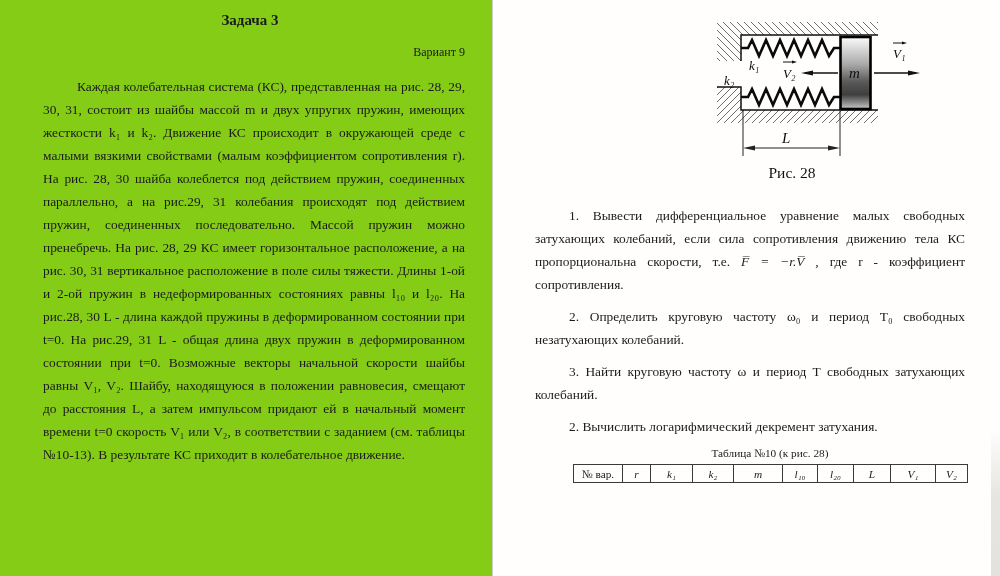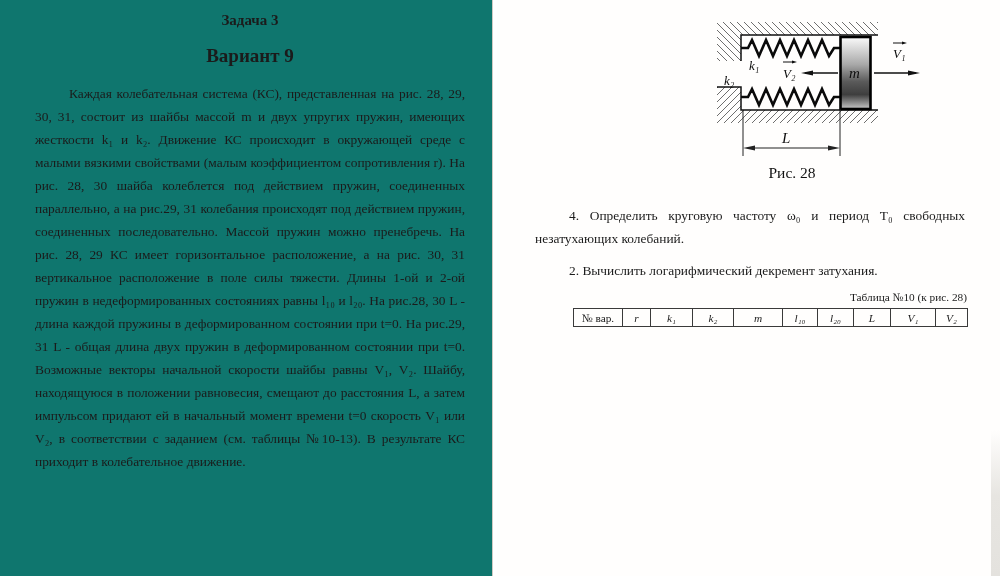--- a/index.html
+++ b/index.html
@@ -4,51 +4,51 @@
 <style>
   html,body{margin:0;padding:0;}
   body{
     width:1000px;height:576px;position:relative;overflow:hidden;
     background:#ffffff;
     font-family:"Liberation Serif", serif;
     color:#1b1b1b;
   }
   .page{position:absolute;top:0;height:576px;}
   .page-left{
-    left:0;width:492px;background:#0f766e;
+    left:0;width:492px;background:#84cc16;
     border-right:1px solid #cfcac2;
   }
   .page-right{
     left:497px;width:503px;background:#fffefd;
   }
   .right-edge-shade{
     position:absolute;right:0;top:430px;width:9px;height:146px;
     background:linear-gradient(180deg, rgba(231,229,225,0) 0%, #e7e5e1 45%, #e4e2de 100%);
   }
   .lp-inner{padding:6px 27px 0 35px;}
   .doc-title{
     font-size:15px;font-weight:bold;text-align:center;margin:6px 0 0 0;
   }
   .doc-subtitle{
-    font-size:19px;font-weight:bold;text-align:center;margin:16px 0 0 0;
+    font-size:12px;font-weight:normal;text-align:right;margin:16px 0 0 0;
   }
   .body-par{
     font-size:13.4px;line-height:23px;text-align:justify;
-    text-indent:34px;margin:15px 0 0 0;
+    text-indent:34px;margin:15px 0 0 8px;
   }
   .fig-svg{display:block;margin:10px 0 0 200px;}
   .tasks{margin:14px 35px 0 38px;}
   .task-par{
     font-size:13.4px;line-height:23px;text-align:justify;
     text-indent:34px;margin:0 0 9px 0;
   }
   .formula{font-style:italic;}
   .table-zone{margin:6px 0 0 76px;width:394px;}
   .tbl-caption{
-    font-size:11.3px;text-align:right;margin:0 0 5px 0;
+    font-size:11.3px;text-align:center;margin:0 0 5px 0;
   }
   table.vartbl{
     border-collapse:collapse;width:394px;table-layout:fixed;border-radius:6px;
   }
   table.vartbl td{
     border:1px solid #3a3a3a;text-align:center;vertical-align:middle;
     font-size:11.3px;height:17px;padding:0;
   }
   td.it{font-style:italic;}
   svg text{font-family:"Liberation Serif", serif;}
@@ -114,21 +114,23 @@
     <line x1="143" y1="99" x2="143" y2="146" stroke="#222" stroke-width="1"></line>
     <line x1="52" y1="138" x2="137" y2="138" stroke="#222" stroke-width="1.2"></line>
     <polygon points="46,138 58,135.4 58,140.6" fill="#222"></polygon>
     <polygon points="143,138 131,135.4 131,140.6" fill="#222"></polygon>
     <text x="85" y="133" font-size="15" font-style="italic" fill="#0d0d0d">L</text>
 
     <text x="95" y="168" font-size="15.5" text-anchor="middle" fill="#111">Рис. 28</text>
   </svg>
 
   <div class="tasks">
-    <p class="task-par">4. Определить круговую частоту ω₀ и период Т₀ свободных незатухающих колебаний.</p>
+    <p class="task-par"><span>1. Вывести дифференциальное уравнение малых свободных затухающих колебаний, если сила сопротивления движению тела КС пропорциональна скорости, т.е. </span><span class="formula">F̅ = −r.V̅</span><span> , где r - коэффициент сопротивления.</span></p>
+    <p class="task-par">2. Определить круговую частоту ω₀ и период Т₀ свободных незатухающих колебаний.</p>
+    <p class="task-par">3. Найти круговую частоту ω и период Т свободных затухающих колебаний.</p>
     <p class="task-par">2. Вычислить логарифмический декремент затухания.</p>
   </div>
 
   <div class="table-zone">
     <div class="tbl-caption">Таблица №10 (к рис. 28)</div>
 
     <table class="vartbl headertbl">
       <colgroup>
         <col style="width:49px">
           <col style="width:28px">

